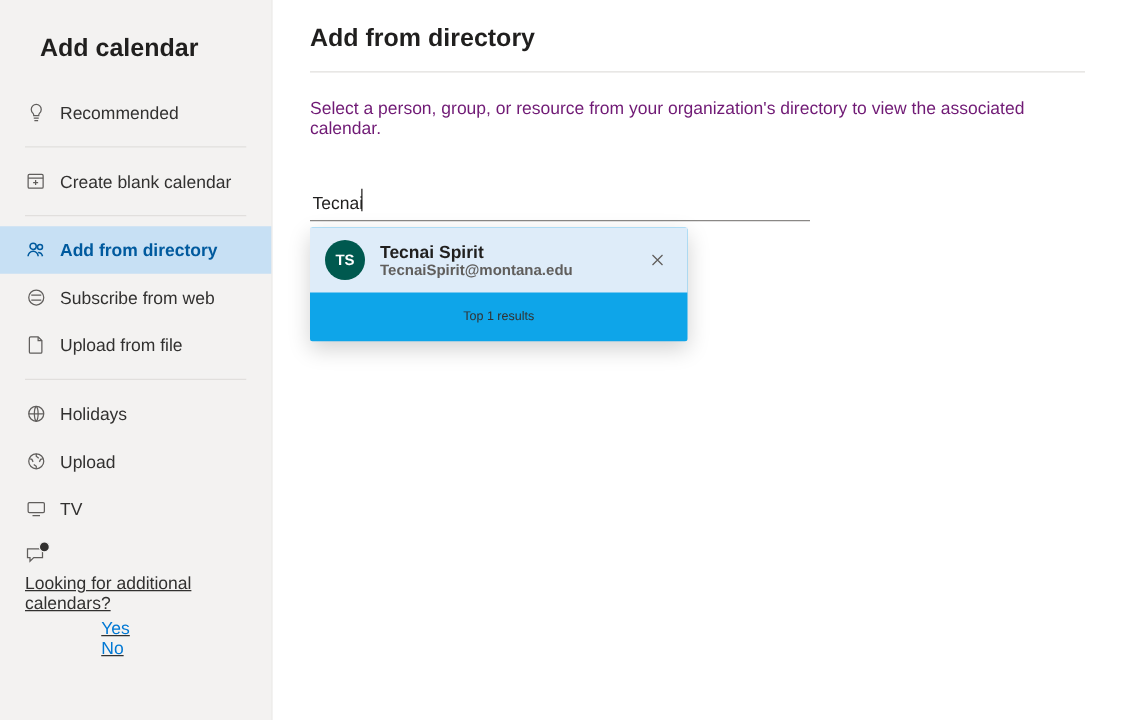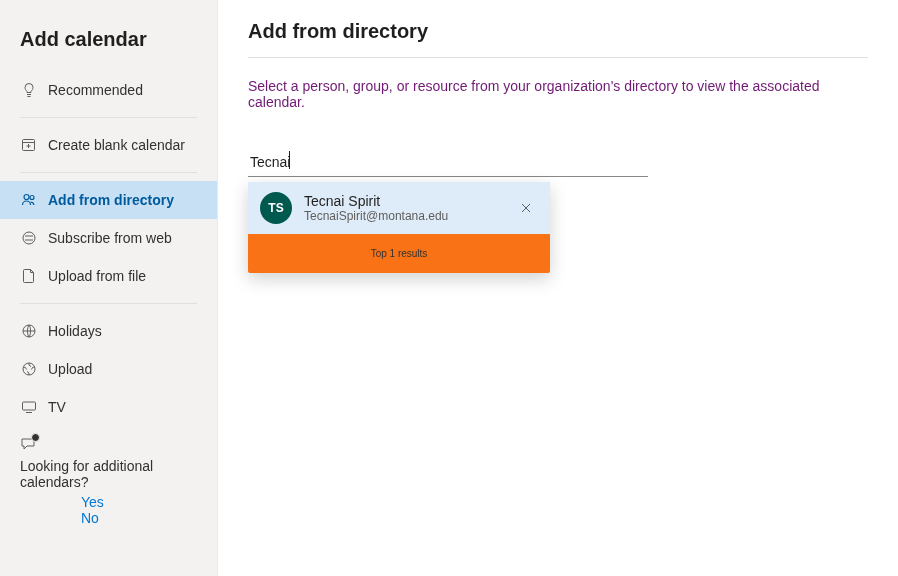--- a/index.html
+++ b/index.html
@@ -17,21 +17,21 @@
       width: 218px;
       background: #f3f2f1;
       padding: 16px 0 0 0;
       border-right: 1px solid #edebe9;
       display: flex;
       flex-direction: column;
     }
     .sidebar-title {
       font-size: 20px;
       font-weight: 600;
-      padding: 12px 20px 20px 20px;
+      padding: 12px 20px 20px 32px;
       color: #201f1e;
     }
     .sidebar-sep {
       border: none;
       border-top: 1px solid #e1dfdd;
       margin: 8px 20px;
     }
     .sidebar-item {
       display: flex;
       align-items: center;
@@ -52,20 +52,21 @@
       flex-shrink: 0;
       display: flex;
       align-items: center;
       justify-content: center;
     }
     .sidebar-item .icon svg { width: 16px; height: 16px; }
     .feedback-block {
       padding: 10px 30px 12px 20px;
       font-size: 14px;
       color: #323130;
+      text-decoration: underline;
     }
     .feedback-icon {
       width: 18px; height: 18px; margin-bottom: 4px;
       position: relative;
     }
     .feedback-icon svg { width: 16px; height: 16px; }
     .feedback-dot {
       position: absolute;
       top: -3px; right: -2px;
       width: 9px; height: 9px;
@@ -125,21 +126,21 @@
       top: 1px;
       width: 1px;
       height: 18px;
       background: #201f1e;
     }
     .dropdown {
       position: absolute;
       top: 32px;
       left: 0;
       width: 302px;
-      background: #f97316;
+      background: #0ea5e9;
       box-shadow: 0 6px 18px rgba(0,0,0,0.18);
       border-radius: 2px;
     }
     .result-row {
       display: flex;
       align-items: center;
       gap: 12px;
       padding: 10px 12px;
       background: #deecf9;
       cursor: pointer;
@@ -147,21 +148,21 @@
     .avatar {
       width: 32px; height: 32px;
       border-radius: 50%;
       background: #00594f;
       color: #fff;
       font-size: 12px;
       font-weight: 600;
       display: flex; align-items: center; justify-content: center;
       flex-shrink: 0;
     }
-    .result-text { flex: 1; min-width: 0; }
+    .result-text { flex: 1; min-width: 0; font-weight: bold; }
     .result-name { font-size: 14px; color: #201f1e; }
     .result-email { font-size: 12px; color: #605e5c; }
     .close-x {
       width: 24px; height: 24px;
       display: flex; align-items: center; justify-content: center;
       color: #605e5c;
       cursor: pointer;
       flex-shrink: 0;
     }
     .top-results {

